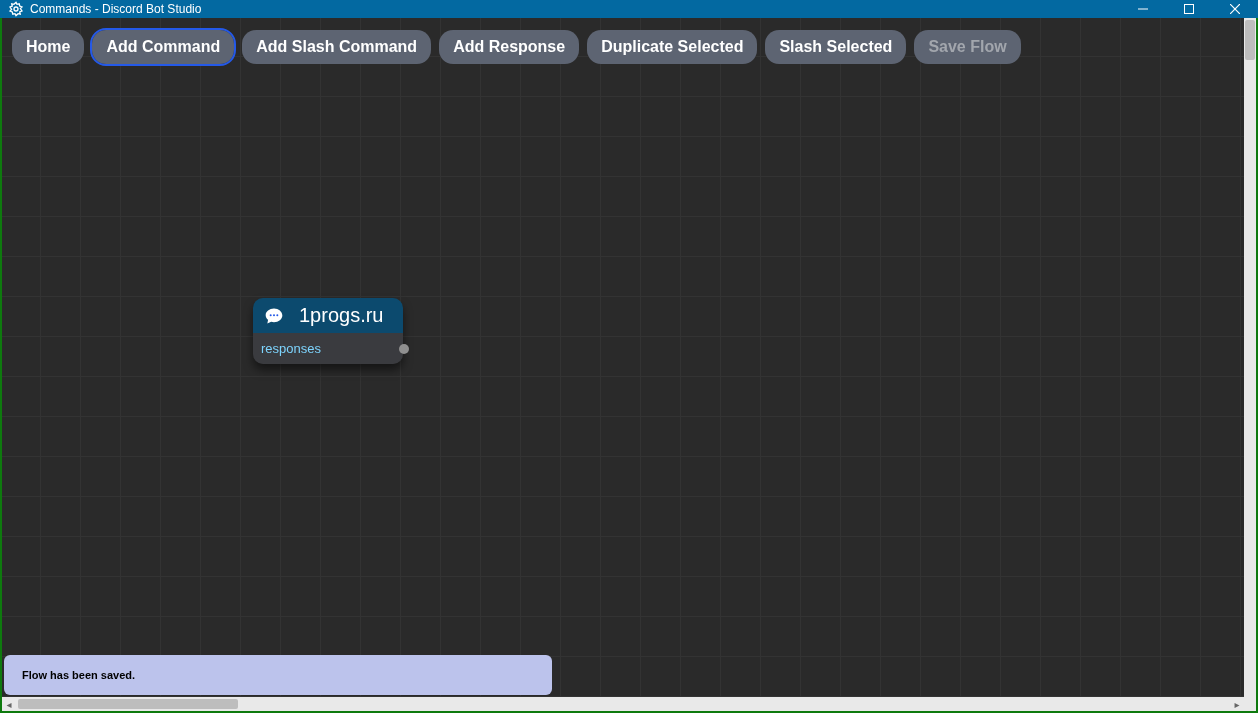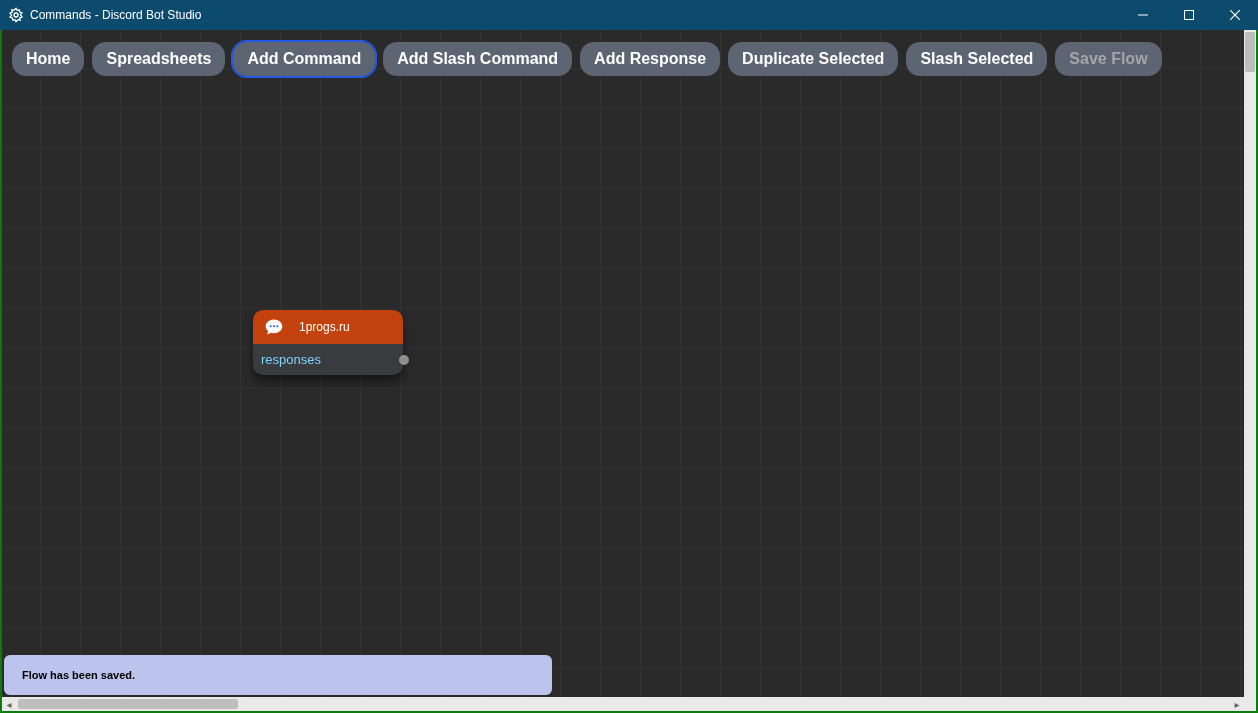--- a/index.html
+++ b/index.html
@@ -1,22 +1,22 @@
 <!DOCTYPE html>
 <html><head>
 <meta charset="utf-8">
 <style>
   * { box-sizing: border-box; margin: 0; padding: 0; }
   html, body { width: 1258px; height: 713px; overflow: hidden; font-family: "Segoe UI", Arial, sans-serif; }
   body { background: #2b2b2b; display: flex; flex-direction: column; }
 
   
   .titlebar {
-    height: 30px;
-    background: #0c4a6e;
+    height: 18px;
+    background: #0369a1;
     display: flex;
     align-items: center;
     color: #ffffff;
     font-size: 12px;
     padding-left: 8px;
     flex-shrink: 0;
     user-select: none;
   }
   .titlebar .app-icon {
     width: 16px; height: 16px; margin-right: 6px;
@@ -88,27 +88,27 @@
   
   .node {
     position: absolute;
     width: 150px;
     border-radius: 10px;
     box-shadow: 0 6px 10px rgba(0,0,0,0.5);
     overflow: visible;
     z-index: 3;
   }
   .node-head {
-    background: #c2410c;
+    background: #0c4a6e;
     color: #ffffff;
     display: flex;
     align-items: center;
     gap: 14px;
     padding: 6px 12px 6px 10px;
-    font-size: 12px;
+    font-size: 20px;
     border-top-left-radius: 10px;
     border-top-right-radius: 10px;
     white-space: nowrap;
   }
   .node-head .nicon { width: 22px; height: 22px; display:flex; align-items:center; justify-content:center;}
   .node-body {
     background: #3a3b3f;
     color: #7dd3fc;
     font-size: 13px;
     padding: 8px 12px 8px 8px;
@@ -206,21 +206,20 @@
   </div>
 </div>
 
 <div class="client">
   <div class="canvas-wrap">
 
     <div class="canvas"></div>
 
     <div class="toolbar">
       <button class="tbtn">Home</button>
-      <button class="tbtn">Spreadsheets</button>
       <button class="tbtn selected">Add Command</button>
       <button class="tbtn">Add Slash Command</button>
       <button class="tbtn">Add Response</button>
       <button class="tbtn">Duplicate Selected</button>
       <button class="tbtn">Slash Selected</button>
       <button class="tbtn disabled">Save Flow</button>
     </div>
 
     <div class="node" id="command-node" style="left: 251px; top: 280px;">
       <div class="node-head">

